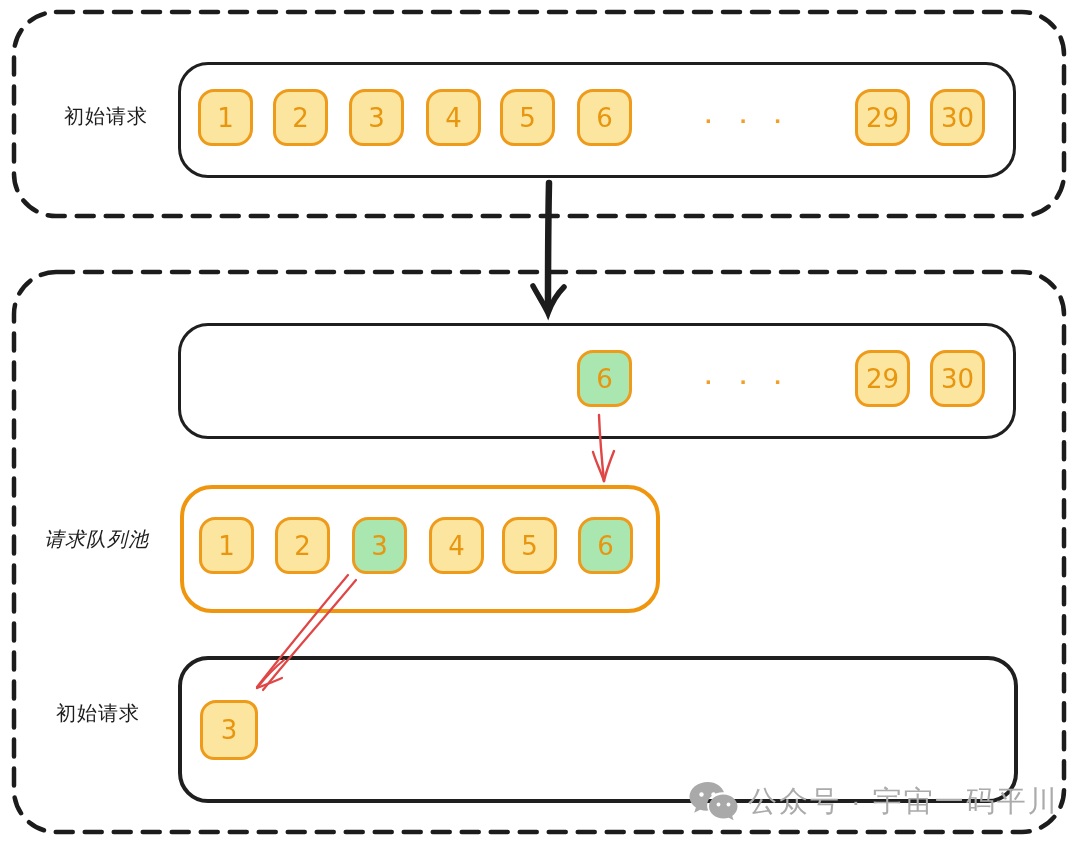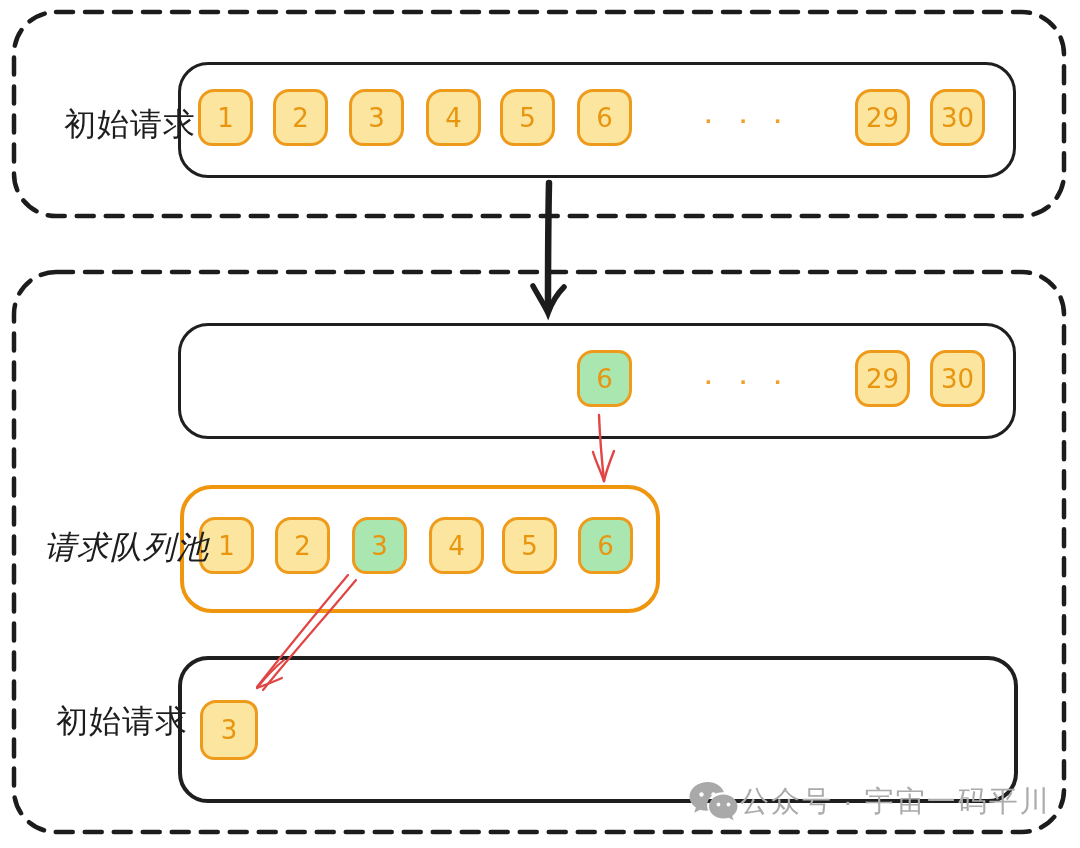--- a/index.html
+++ b/index.html
@@ -5,21 +5,21 @@
   html,body{margin:0;padding:0;background:#ffffff;}
   .canvas{
     position:relative;width:1080px;height:848px;background:#ffffff;
     font-family:"Liberation Sans","DejaVu Sans",sans-serif;overflow:hidden;
   }
   svg.layer{position:absolute;left:0;top:0;width:1080px;height:848px;pointer-events:none;}
   .bg{z-index:0;}
   .fg{z-index:5;}
 
   .section-label{
-    position:absolute;z-index:2;color:#1d1d1f;font-size:32px;font-weight:500;
+    position:absolute;z-index:2;color:#1d1d1f;font-size:20px;font-weight:500;
     letter-spacing:1px;white-space:nowrap;
   }
 
   .tray{
     position:absolute;z-index:1;background:#ffffff;
     border:3.5px solid #1f1f1f;border-radius:30px;
   }
   .tray.orange{border:4px solid #F0960E;border-radius:32px;}
   .tray.thick{border-width:4px;}
 
@@ -32,21 +32,21 @@
     font-family:"DejaVu Sans","Liberation Sans",sans-serif;
     box-sizing:border-box;z-index:2;
   }
   .box.green{background:#A9E6B0;}
   .dots{
     position:absolute;color:#F0A028;font-size:24px;font-weight:700;
     letter-spacing:10px;z-index:2;
   }
   .watermark{
     position:absolute;left:688px;top:780px;z-index:6;
-    display:flex;align-items:center;gap:0;color:#ABABAB;
+    display:flex;align-items:center;gap:8px;color:#ABABAB;
   }
   .watermark .wm-text{
     font-size:29px;letter-spacing:2px;white-space:nowrap;color:#ABABAB;
   }
 </style>
 </head>
 <body>
 
 <div class="canvas">
 

